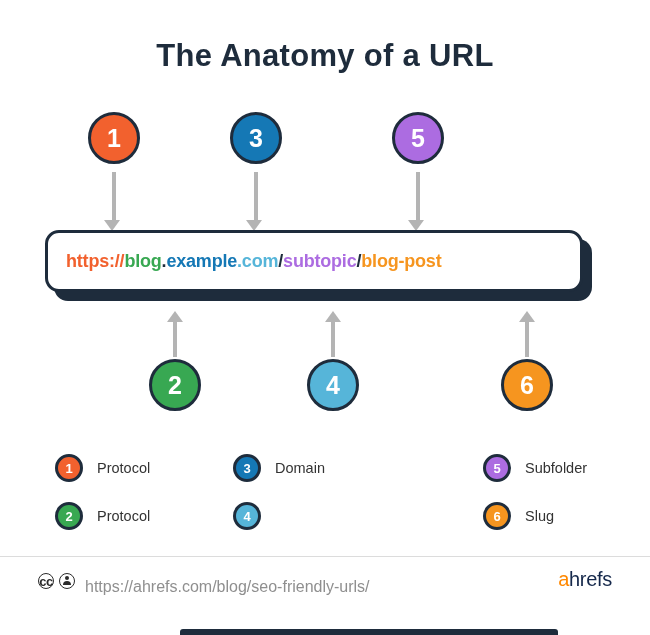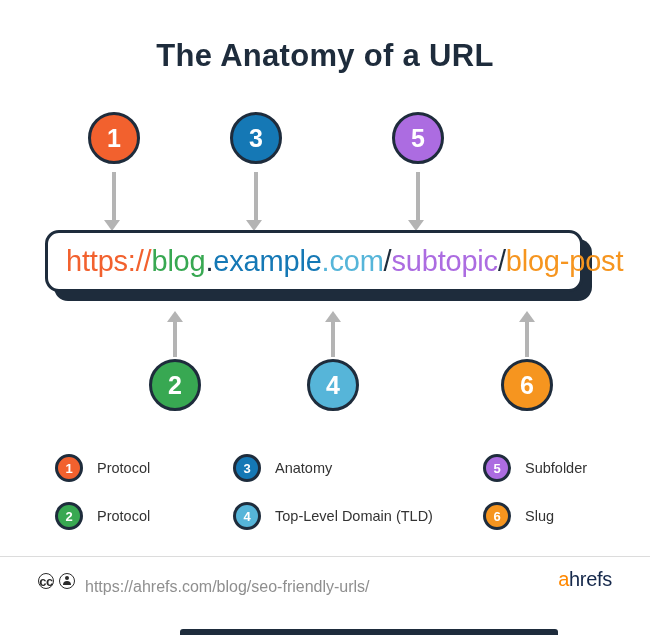--- a/index.html
+++ b/index.html
@@ -39,21 +39,21 @@
   .ah2{left:167px;top:311px}.al2{left:173px;top:322px;height:35px}
   .ah4{left:325px;top:311px}.al4{left:331px;top:322px;height:35px}
   .ah6{left:519px;top:311px}.al6{left:525px;top:322px;height:35px}
   
   .url-bar{
     position:absolute;left:45px;top:230px;width:538px;height:62px;
     box-sizing:border-box;border:3px solid var(--ink);border-radius:14px;
     background:#ffffff;box-shadow:9px 9px 0 0 var(--ink);
     display:flex;align-items:center;padding-left:18px;
   }
-  .url-text{font-size:29px;font-weight:400;white-space:nowrap;letter-spacing:-0.2px;}
+  .url-text{font-size:18px;font-weight:700;white-space:nowrap;letter-spacing:-0.2px;}
   
   .legend-item{position:absolute;display:flex;align-items:center;gap:14px;}
   .li1{left:55px;top:454px}.li2{left:55px;top:502px}
   .li3{left:233px;top:454px}.li4{left:233px;top:502px}
   .li5{left:483px;top:454px}.li6{left:483px;top:502px}
   .badge{
     width:28px;height:28px;border-radius:50%;border:3px solid var(--ink);
     box-sizing:border-box;display:flex;align-items:center;justify-content:center;
     color:#fff;font-size:13px;font-weight:700;flex:0 0 auto;
   }
@@ -111,25 +111,24 @@
   <div class="legend-item li1">
     <div class="badge" style="background: rgb(242, 97, 46);">1</div>
     <div class="legend-label">Protocol</div>
   </div>
   <div class="legend-item li2">
     <div class="badge" style="background: rgb(56, 168, 82);">2</div>
     <div class="legend-label">Protocol</div>
   </div>
   <div class="legend-item li3">
     <div class="badge" style="background: rgb(21, 120, 181);">3</div>
-    <div class="legend-label">Anatomy</div>
+    <div class="legend-label">Domain</div>
   </div>
   <div class="legend-item li4">
     <div class="badge" style="background: rgb(86, 181, 217);">4</div>
-    <div class="legend-label">Top-Level Domain (TLD)</div>
   </div>
   <div class="legend-item li5">
     <div class="badge" style="background: rgb(172, 108, 225);">5</div>
     <div class="legend-label">Subfolder</div>
   </div>
   <div class="legend-item li6">
     <div class="badge" style="background: rgb(246, 149, 31);">6</div>
     <div class="legend-label">Slug</div>
   </div>
 

